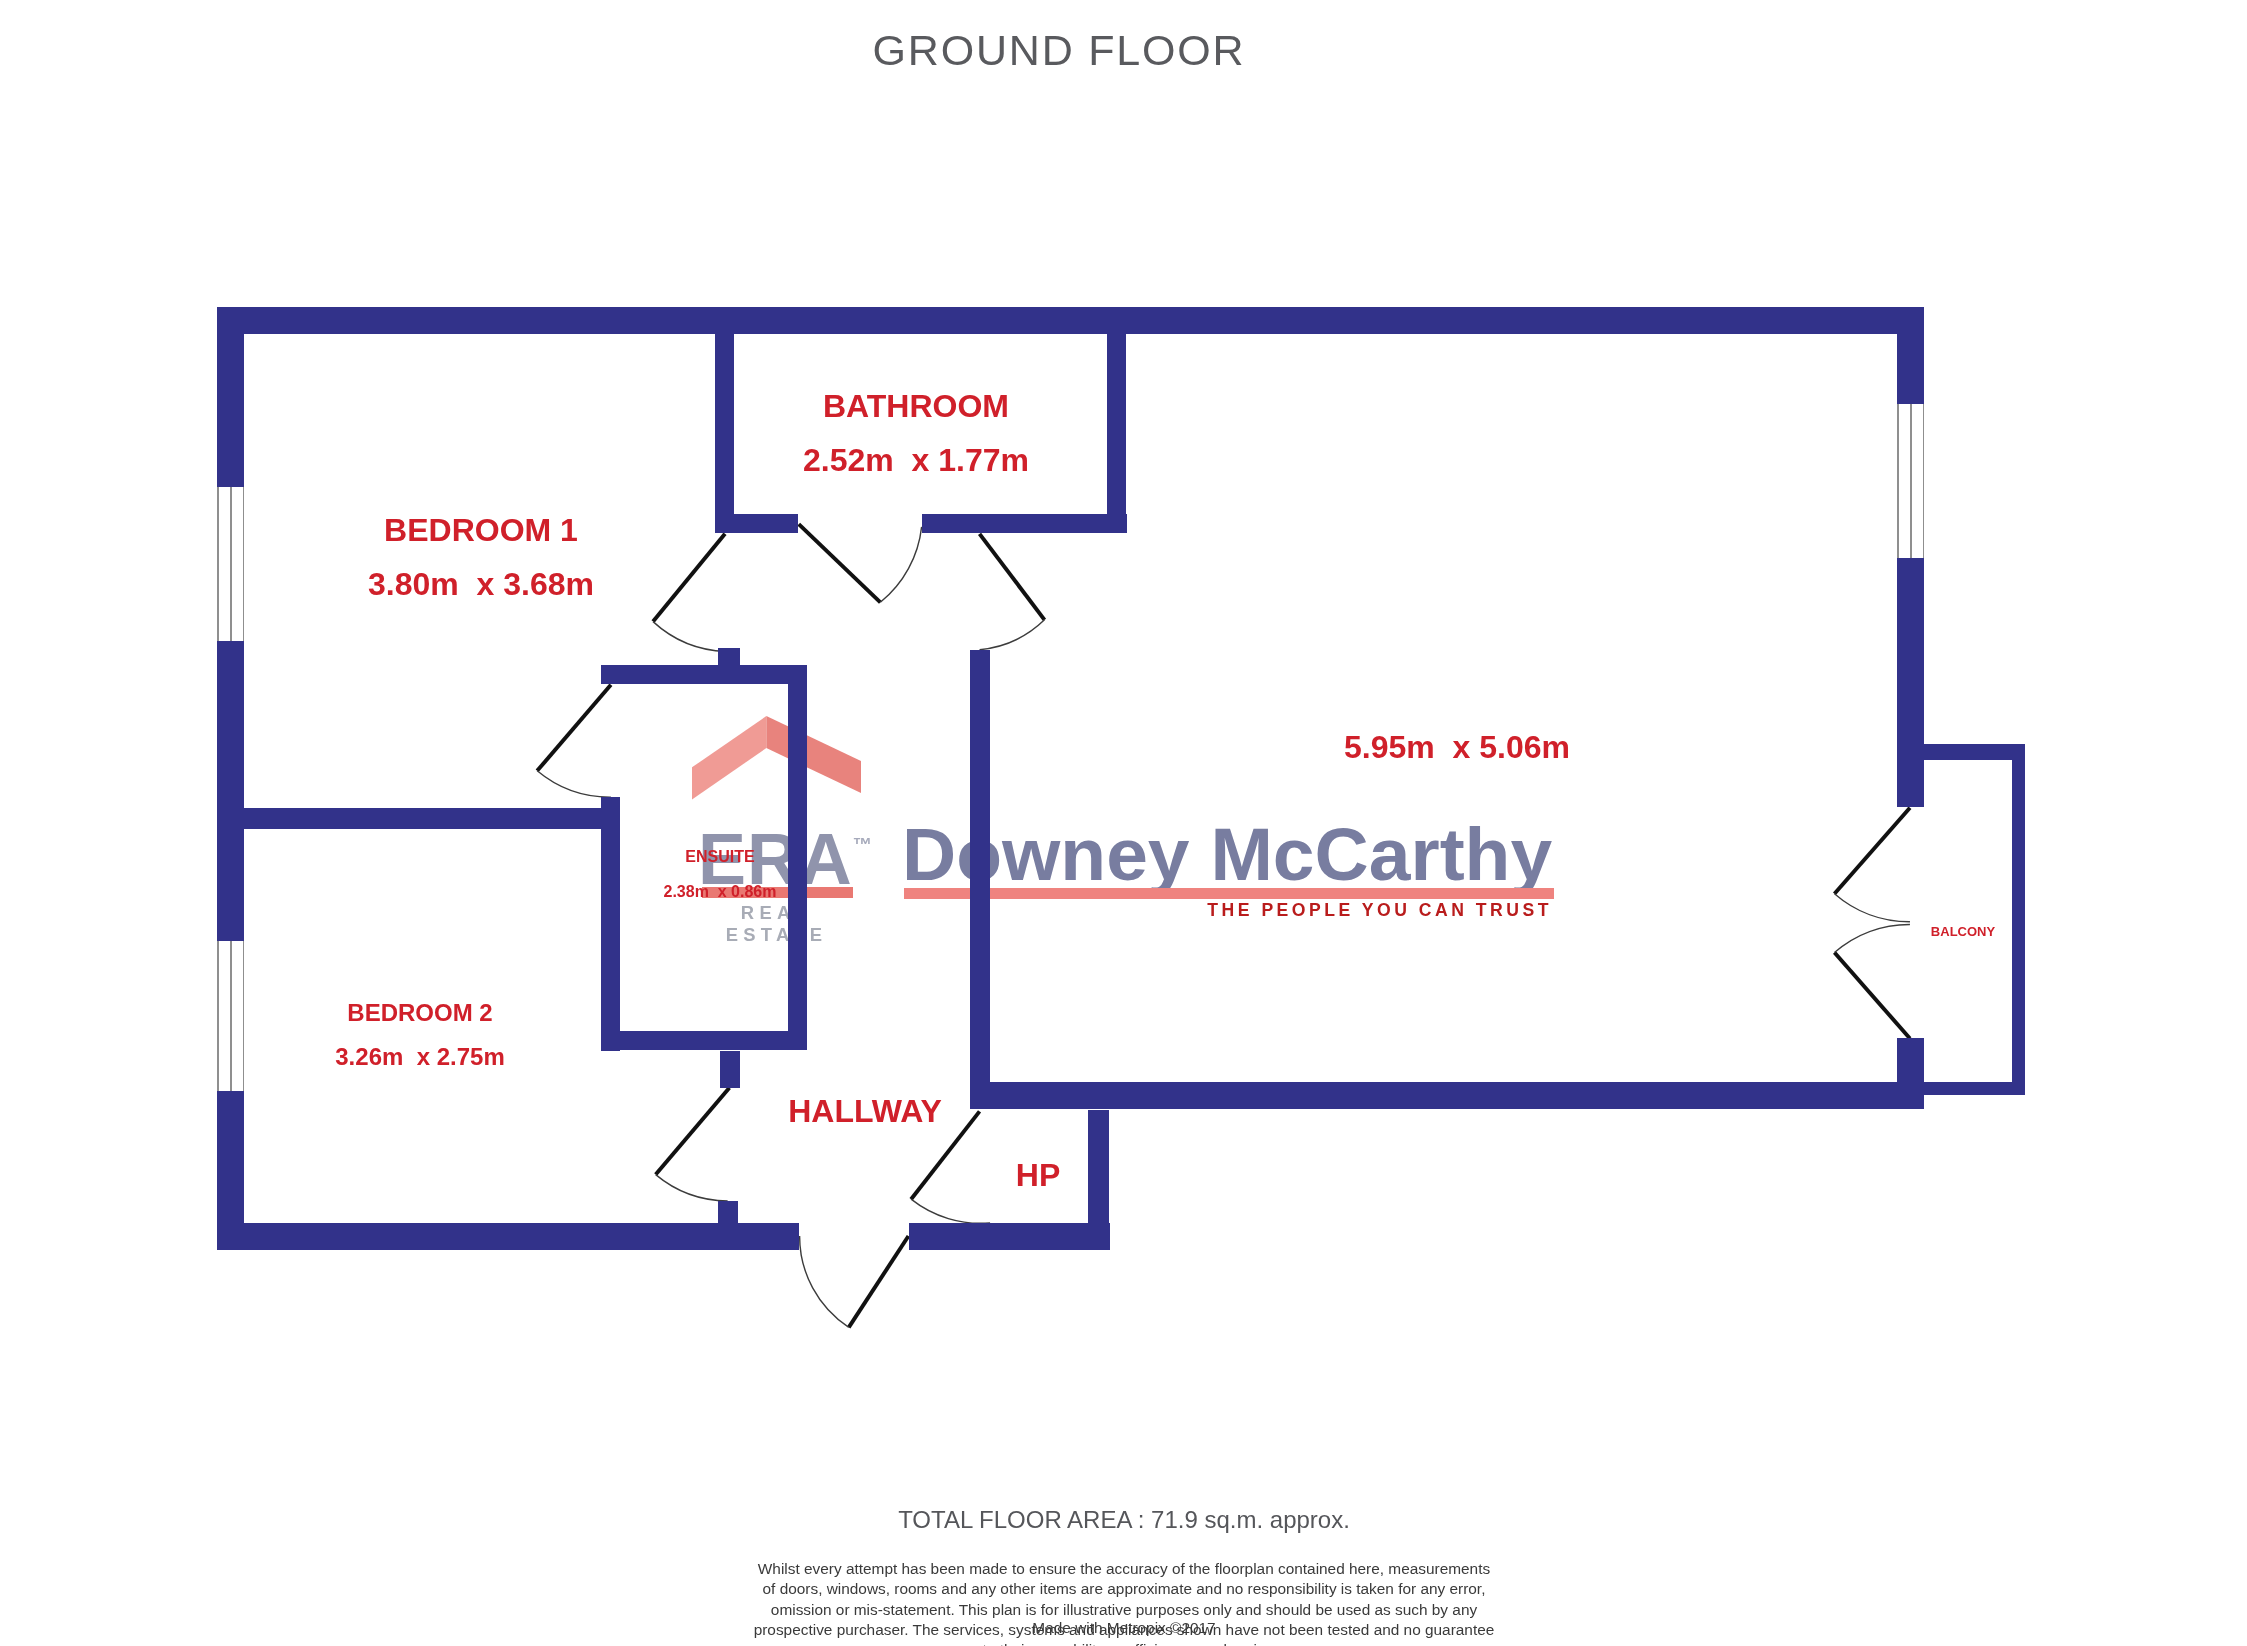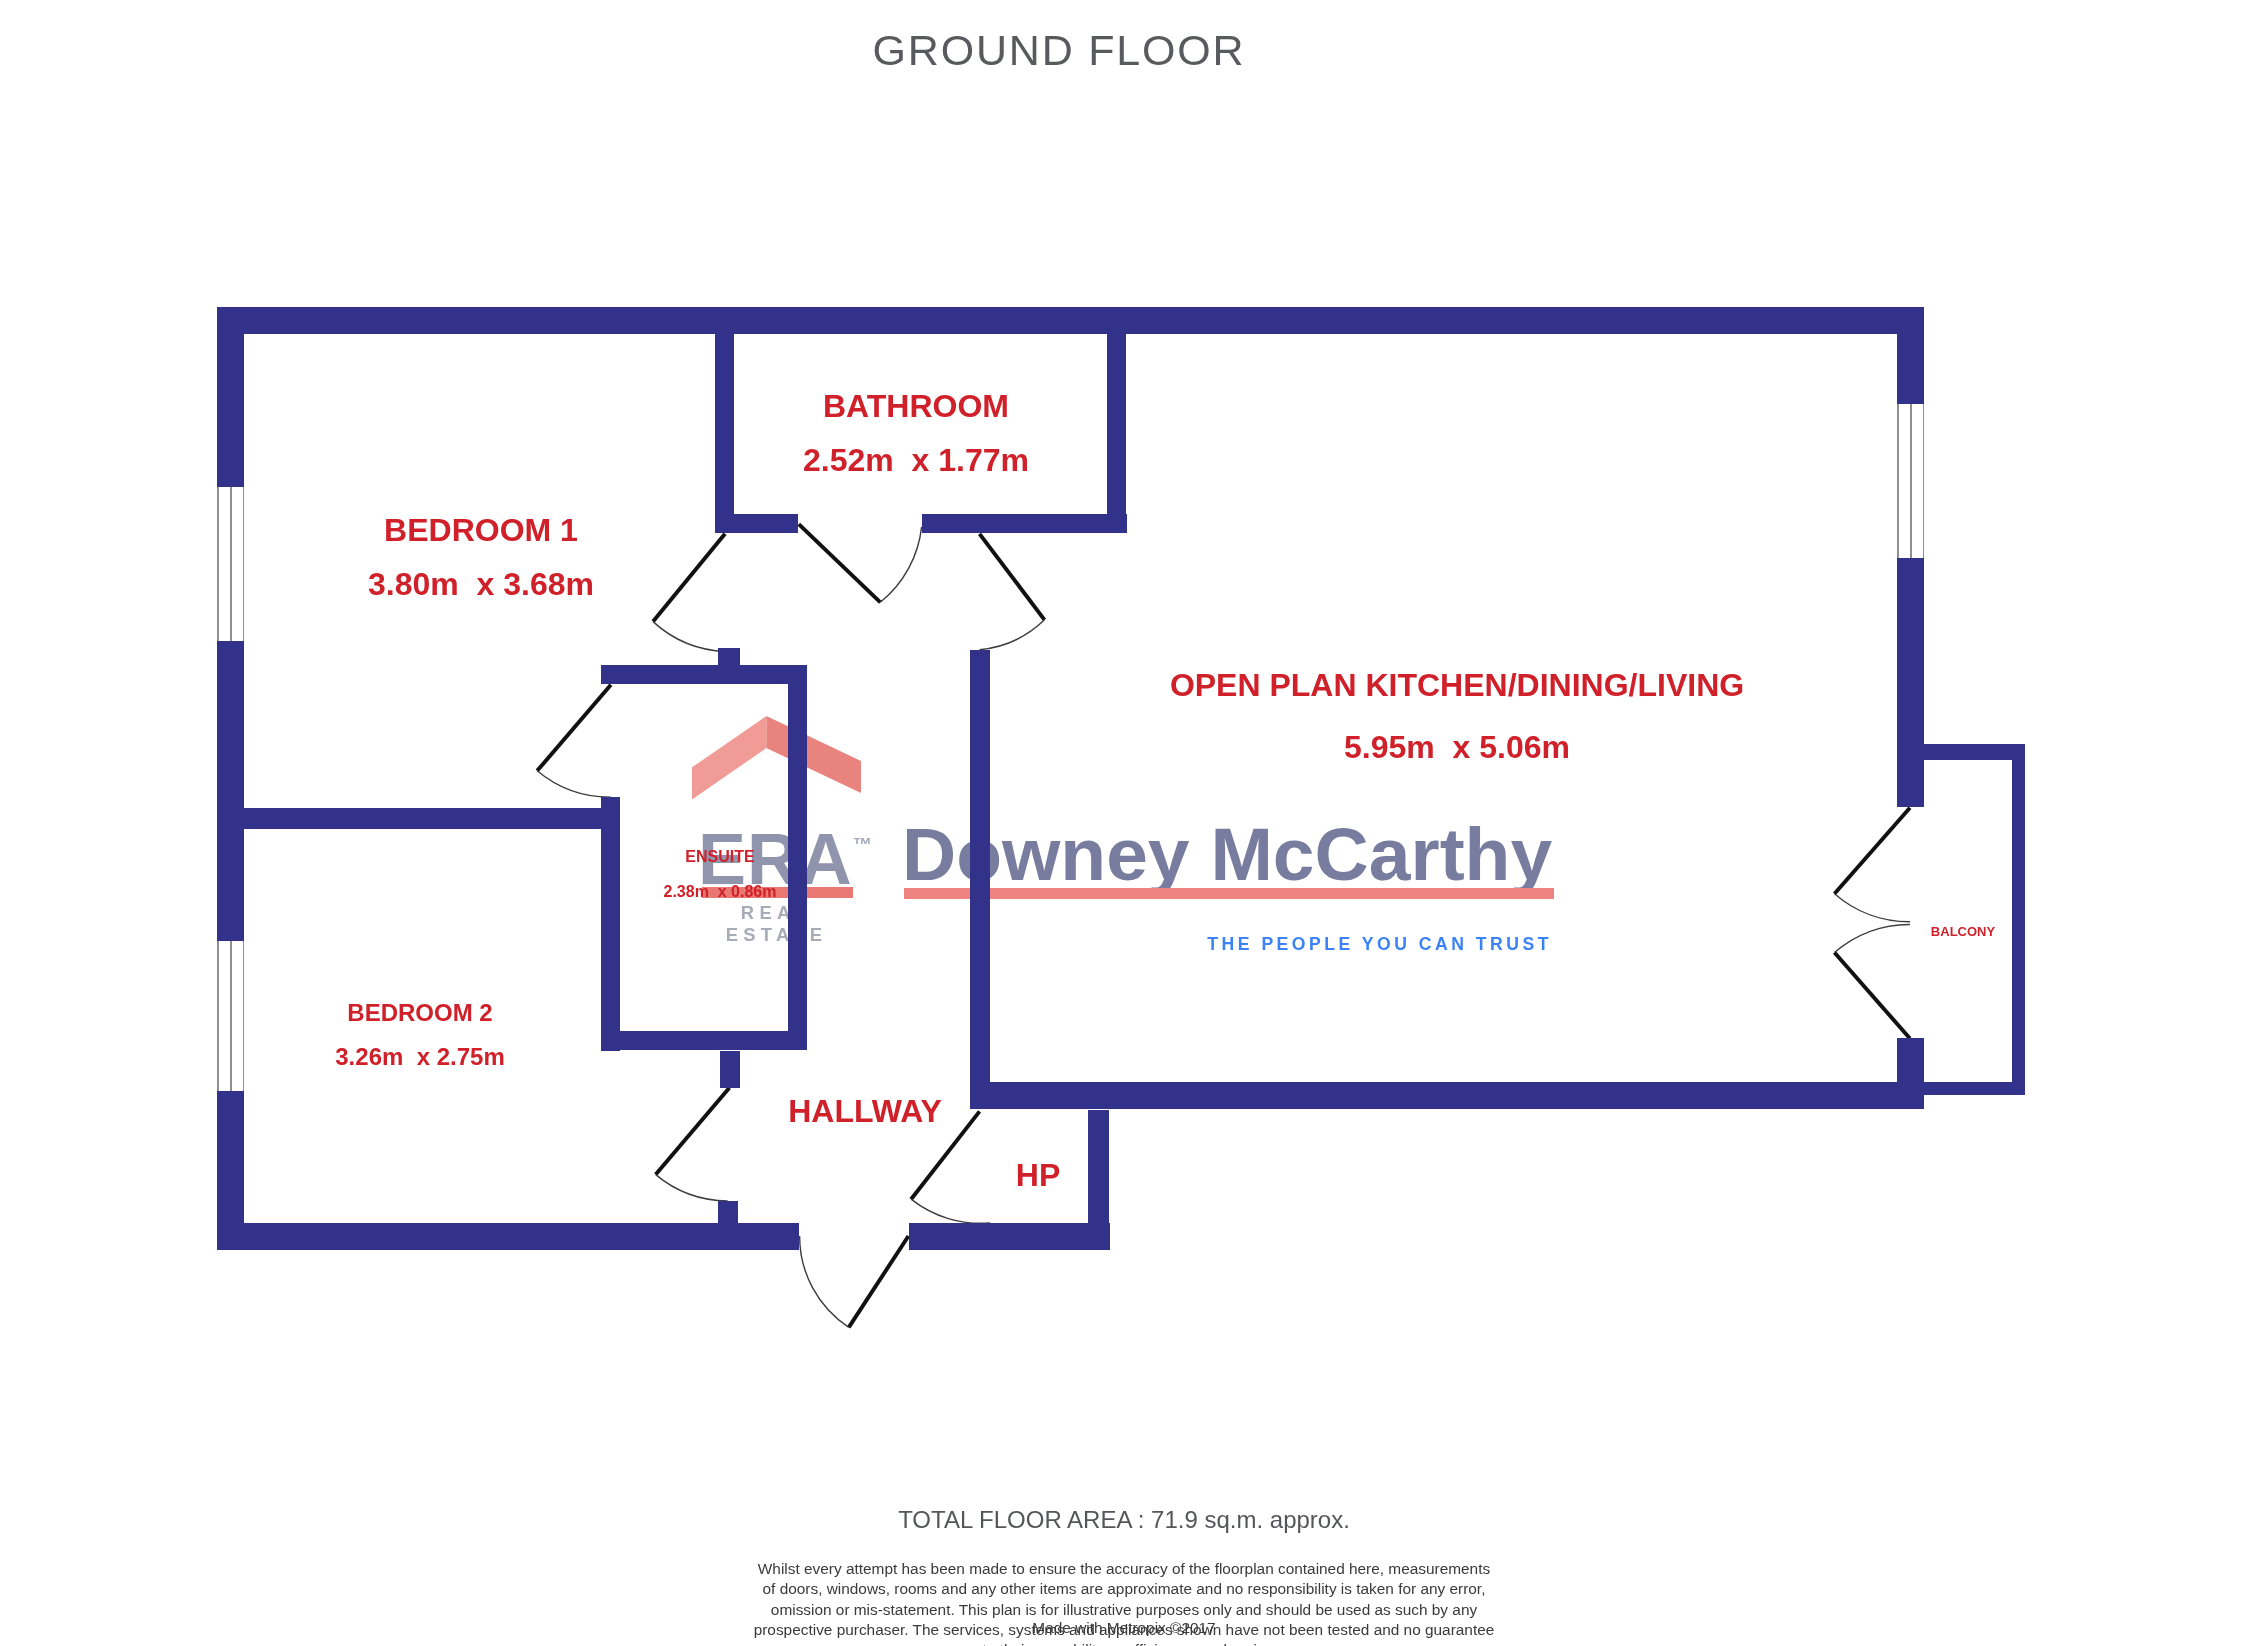--- a/index.html
+++ b/index.html
@@ -16,22 +16,22 @@
   .era-chevron .r{background:#e8837d;clip-path:polygon(44% 0,100% 42%,100% 72%,44% 30%);}
   .era-word{position:absolute;left:698px;top:818px;width:158px;text-align:left;
        font-size:72px;font-weight:bold;color:#9094ac;letter-spacing:0.9px;}
   .era-tm{font-size:19.3px;vertical-align:33px;color:#a6aabb;}
   .era-bar{position:absolute;left:702px;top:887px;width:151px;height:11.4px;background:#e4564f;opacity:.8;}
   .era-re{position:absolute;left:693px;top:902px;width:167px;text-align:center;
        font-size:18.4px;font-weight:bold;letter-spacing:5.3px;color:#a8acb6;}
   .dm-word{position:absolute;left:902px;top:811px;font-size:75px;font-weight:bold;
        color:#787da0;white-space:nowrap;}
   .dm-bar{position:absolute;left:904px;top:888px;width:650px;height:10.5px;background:#ef837f;}
-  .dm-tag{position:absolute;left:904px;top:934px;width:648px;text-align:right;
-       font-size:17.6px;font-weight:bold;letter-spacing:3.5px;color:#3b82f6;}
+  .dm-tag{position:absolute;left:904px;top:900px;width:648px;text-align:right;
+       font-size:17.6px;font-weight:bold;letter-spacing:3.5px;color:#b91c1c;}
   
   #plan{position:absolute;inset:0;}
   .wall{position:absolute;background:#32328a;z-index:3;}
   .window{position:absolute;background:#ffffff;z-index:4;}
   .pane{position:absolute;background:#8f8f8f;}
   #doors{position:absolute;left:0;top:0;z-index:2;}
   .room-label{position:absolute;transform:translate(-50%,-50%);z-index:5;
        color:#d0202a;font-weight:bold;text-align:center;line-height:1.18;}
   .room-label div{white-space:pre;margin-top:16px;}
   
@@ -124,23 +124,20 @@
         <div class="pane" style="left: 25.5px; top: 0px; width: 1.8px; height: 154px;"></div>
       </div>
       <div class="room-label" style="left: 916px; top: 426px; font-size: 32px;">
         <div>BATHROOM</div>
         <div>2.52m  x 1.77m</div>
       </div>
       <div class="room-label" style="left: 481px; top: 550px; font-size: 32px;">
         <div>BEDROOM 1</div>
         <div>3.80m  x 3.68m</div>
       </div>
-      <div class="room-label" style="left: 1457px; top: 678px; font-size: 32px;">
-        <div>OPEN PLAN KITCHEN/DINING/LIVING</div>
-      </div>
       <div class="room-label" style="left: 1457px; top: 740px; font-size: 32px;">
         <div>5.95m  x 5.06m</div>
       </div>
       <div class="room-label" style="left: 720px; top: 867px; font-size: 16px;">
         <div>ENSUITE</div>
         <div>2.38m  x 0.86m</div>
       </div>
       <div class="room-label" style="left: 420px; top: 1027px; font-size: 24px;">
         <div>BEDROOM 2</div>
         <div>3.26m  x 2.75m</div>

